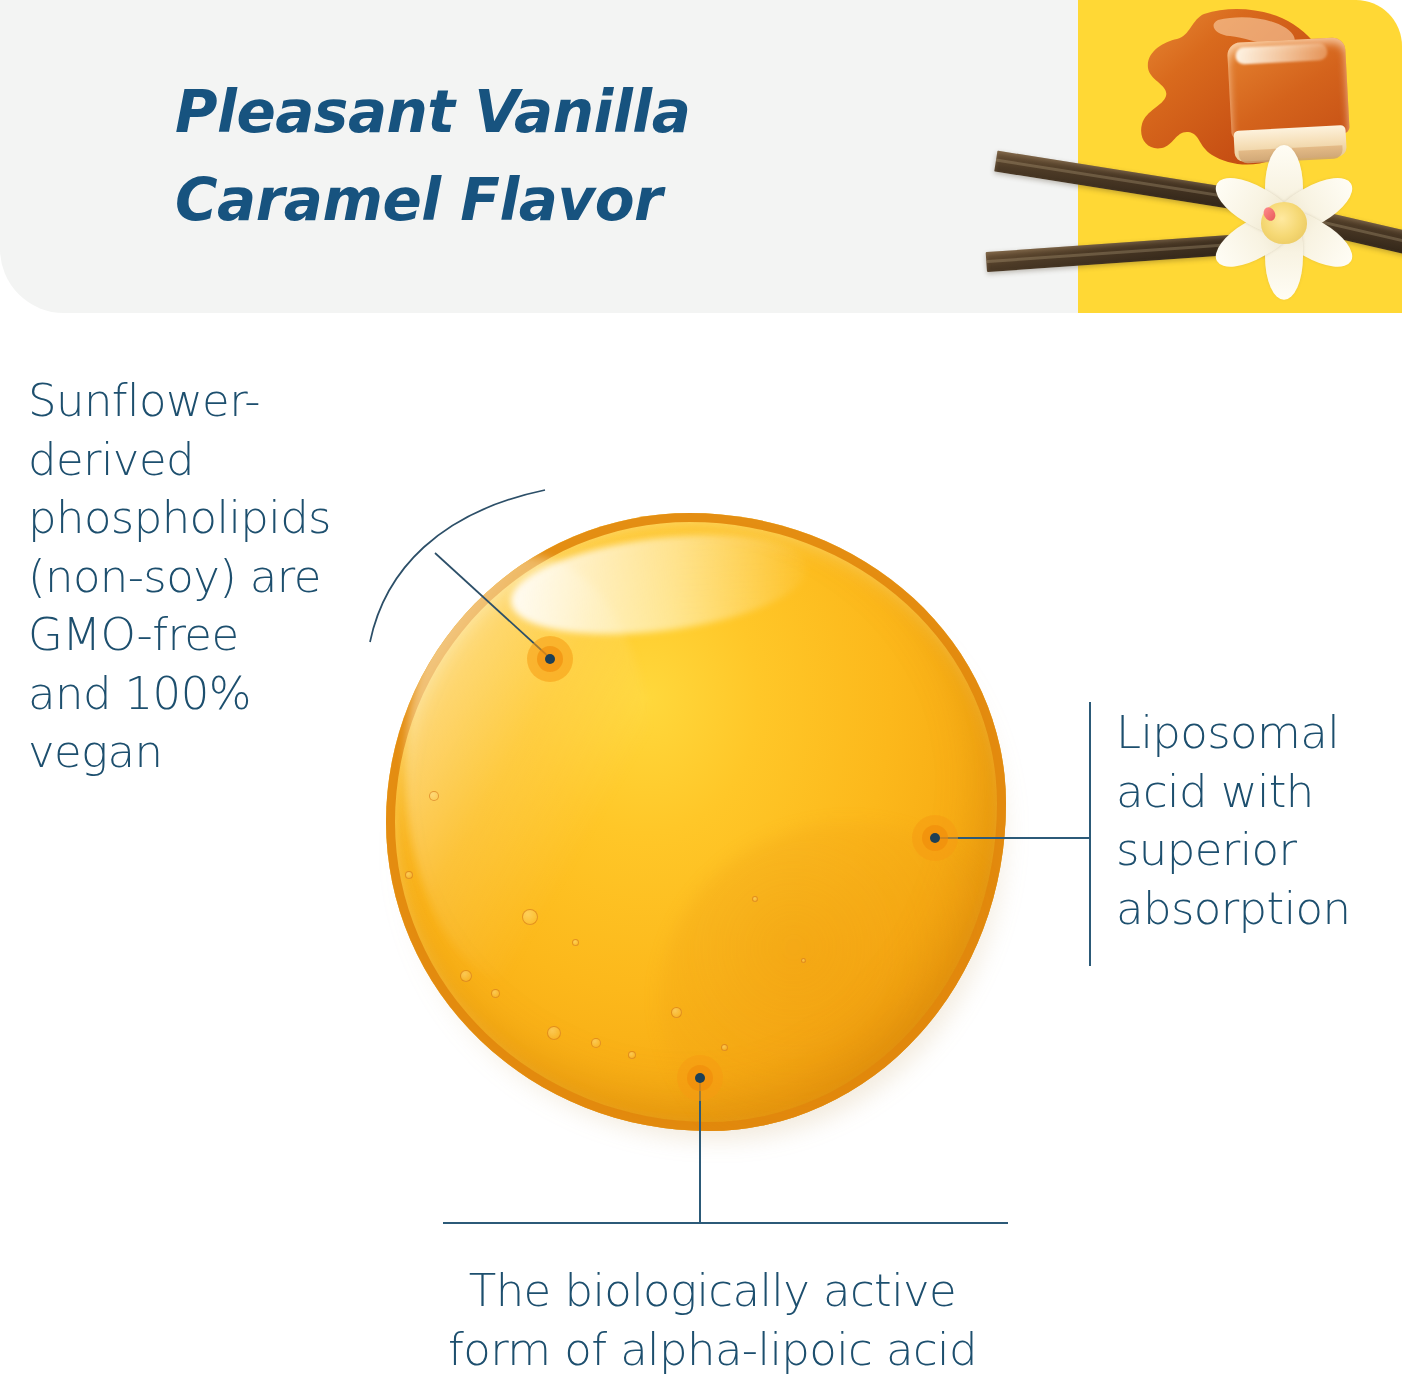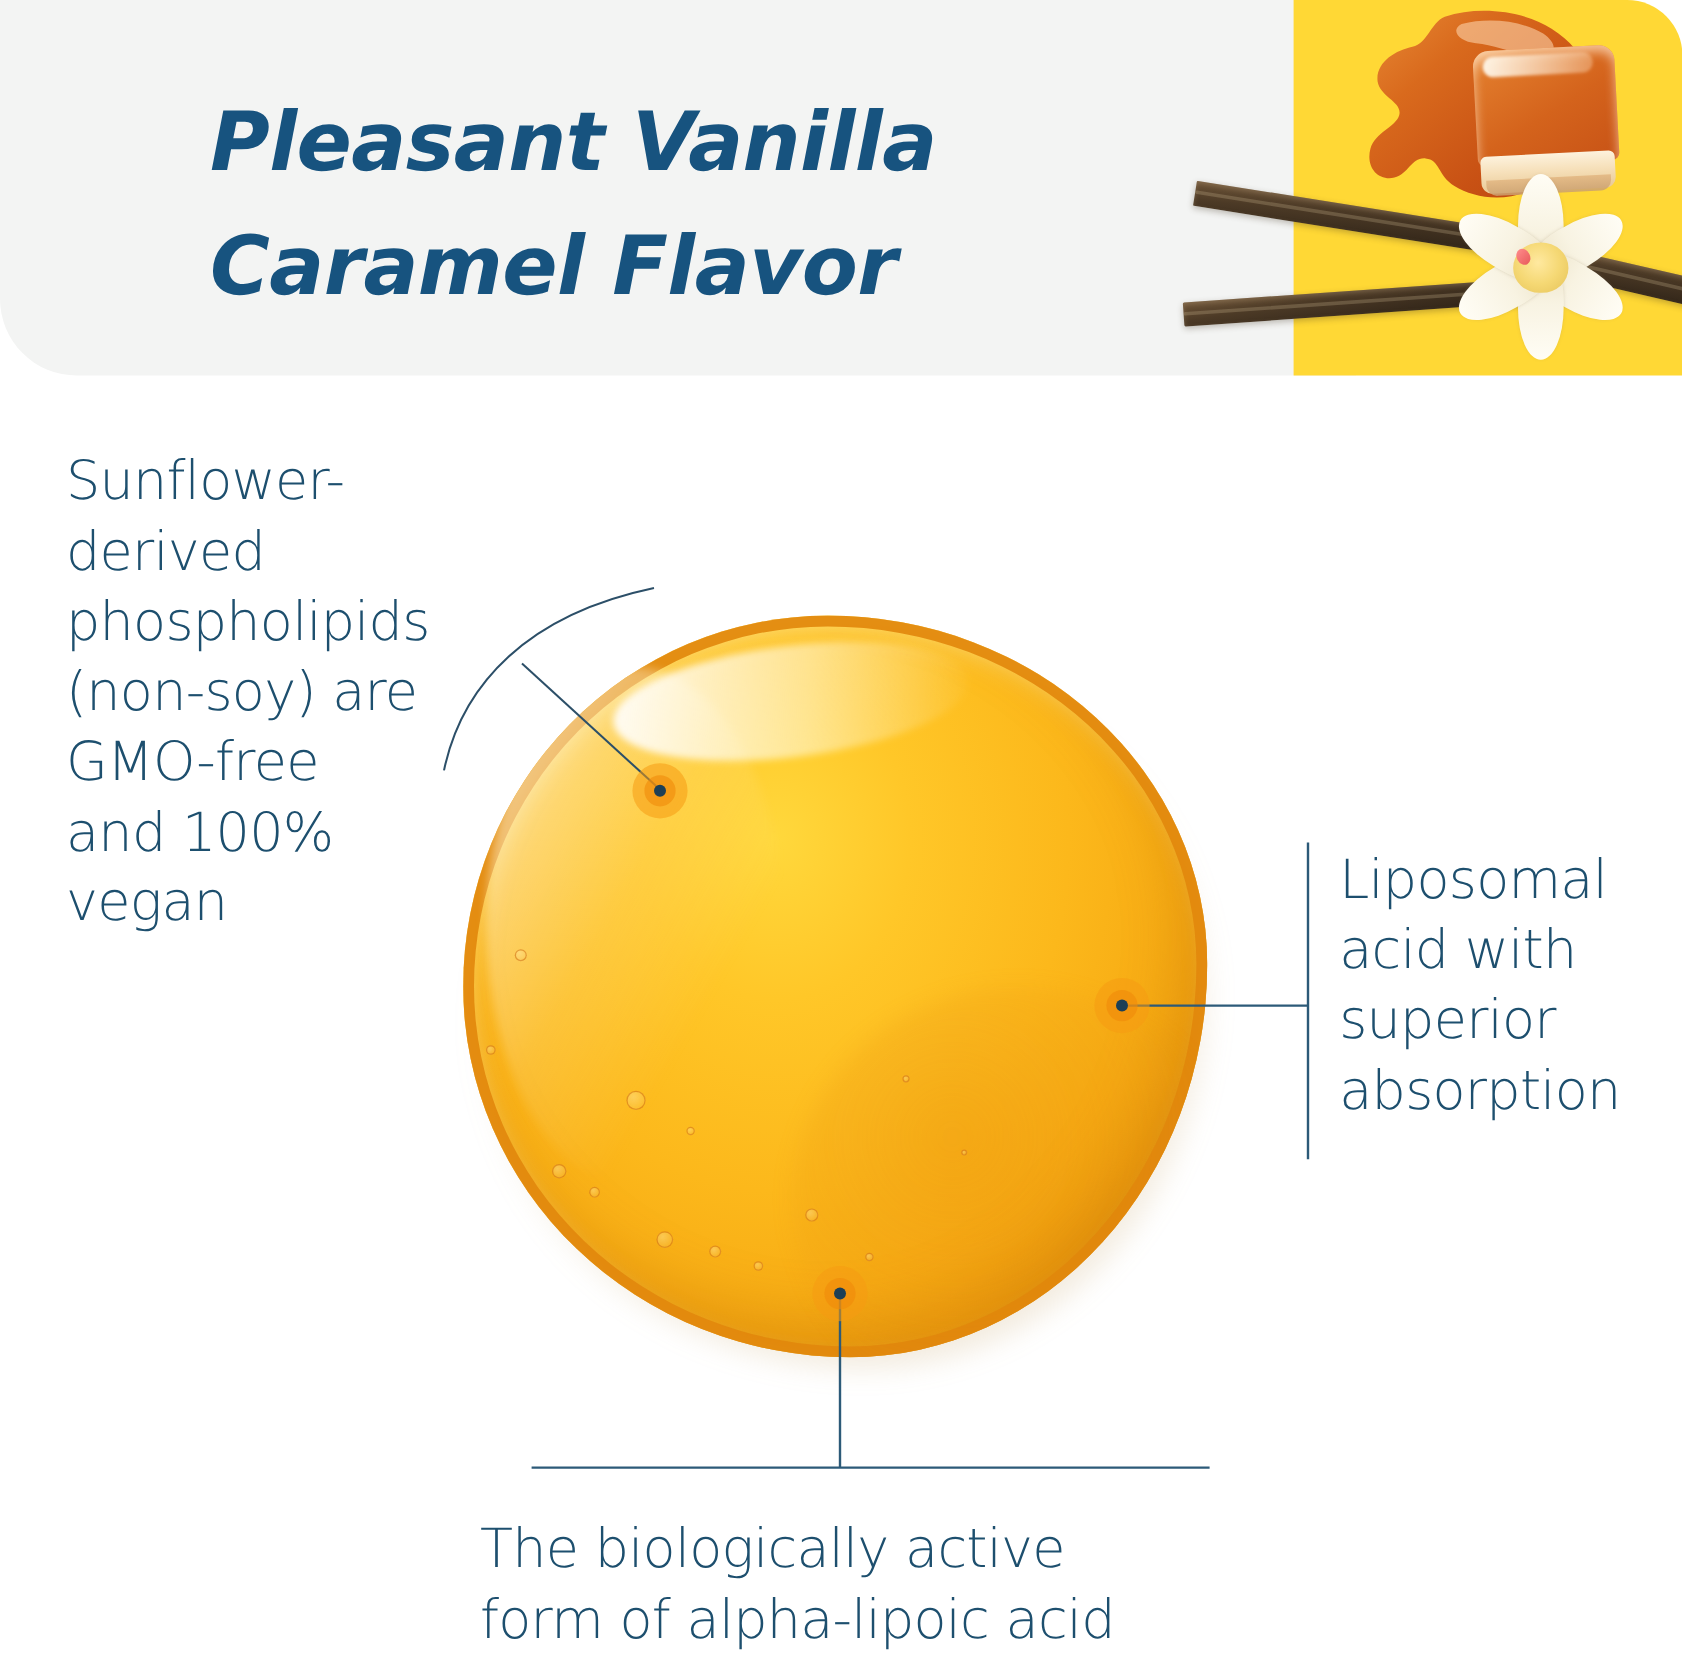--- a/index.html
+++ b/index.html
@@ -18,21 +18,21 @@
     background:#f3f4f3;
     border-bottom-right-radius:0;
     border-bottom-left-radius:64px;
     border-top-left-radius:0;
   }
   .header-title{
     position:absolute; left:175px; top:68px;
     width:800px;
     font-family:"DejaVu Sans", sans-serif;
     font-weight:bold; font-style:italic;
-    font-size:68px; line-height:1.52;
+    font-size:58px; line-height:1.52;
     letter-spacing:-0.5px;
     color:#17537f;
     white-space:pre-line;
   }
 
   
   .yellow-panel{
     position:absolute; left:1078px; top:0;
     width:324px; height:313px;
     background:#ffd835;
@@ -154,24 +154,25 @@
   .callout{
     position:absolute;
     color:#1d4f6e;
     font-family:"DejaVu Sans", sans-serif;
     font-weight:300;
     font-size:45px;
     line-height:1.30;
     letter-spacing:-0.6px;
     white-space:pre-line;
   }
-  .callout-left { left:55px;  top:372px;  width:360px; }
+  .callout-left { left:28px;  top:372px;  width:360px; }
   .callout-right{ left:1116px; top:704px; width:280px; }
   .callout-bottom{
     left:400px; top:1262px; width:625px;
+    text-align:center;
   }
 
   
   .droplet-wrap{
     position:absolute; left:368px; top:495px;
     width:660px; height:660px;
   }
   .droplet-shadow{
     position:absolute; left:26px; top:42px;
     width:614px; height:604px;

